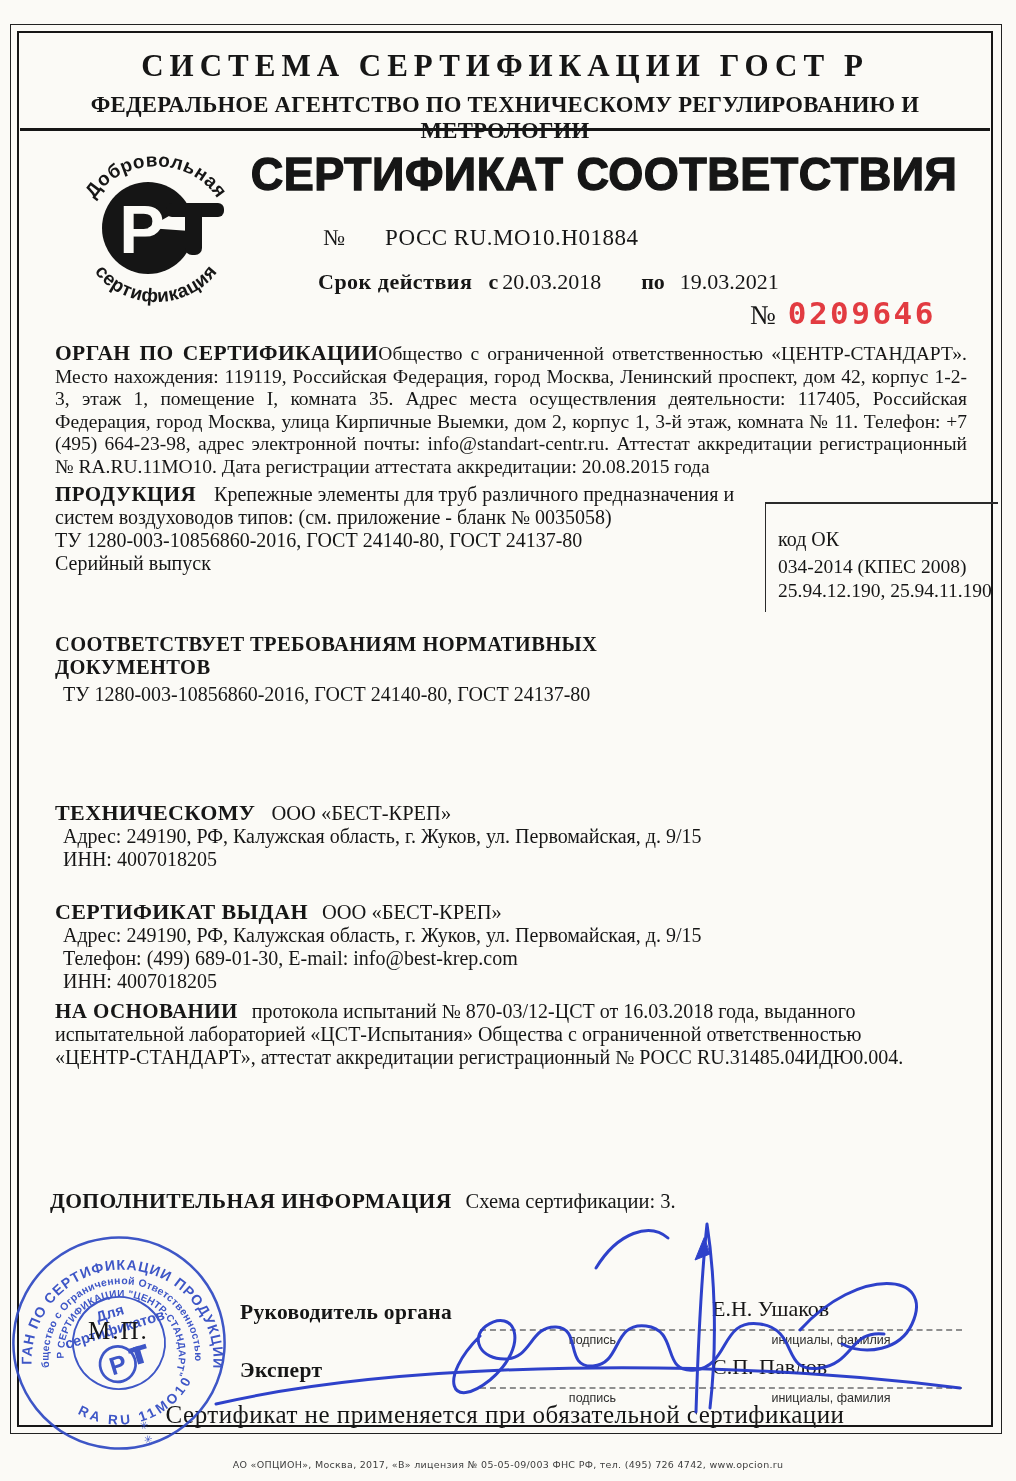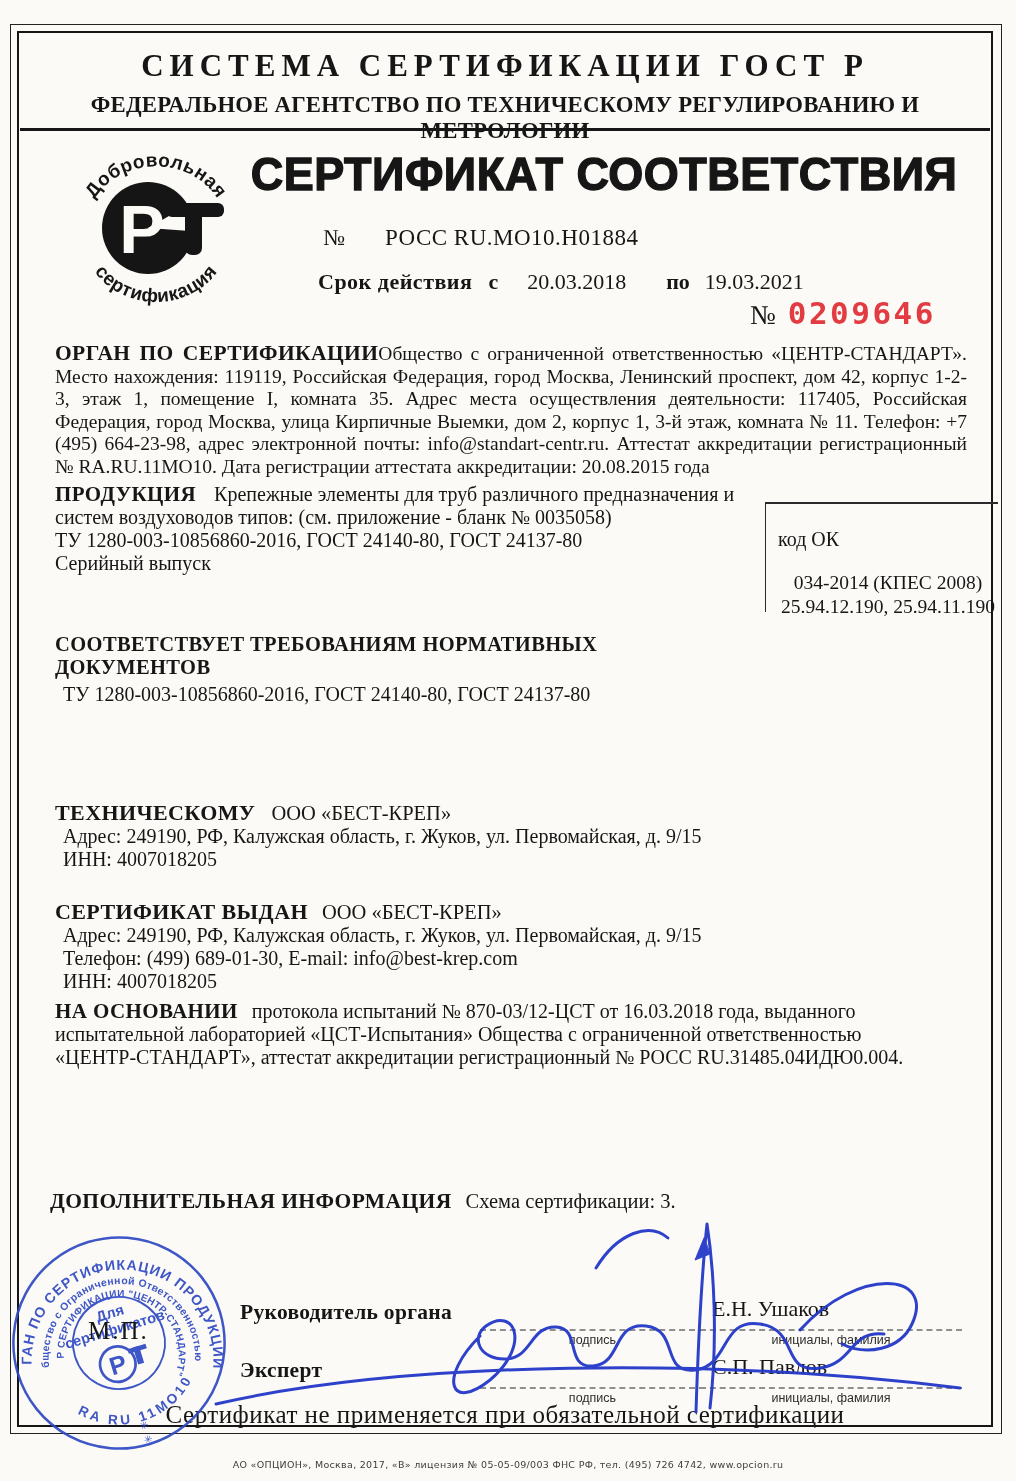--- a/index.html
+++ b/index.html
@@ -30,21 +30,21 @@
       font-family:"Liberation Sans","DejaVu Sans",sans-serif; font-weight:bold;
       font-size:45px; letter-spacing:0.5px; -webkit-text-stroke:1.3px #161616;
       transform:scaleY(1.04); white-space:nowrap; }
 
   .certnum { left:323px; top:225px; font-size:23px; }
   .certnum .val { margin-left:40px; letter-spacing:0.5px; }
 
   .validity { left:318px; top:269px; font-size:22px; }
   .validity .lbl { font-weight:bold; letter-spacing:0.5px; }
   .validity .from-l { font-weight:bold; margin-left:16px; }
-  .validity .from-d { margin-left:29px; }
+  .validity .from-d { margin-left:4px; }
   .validity .to-l   { font-weight:bold; margin-left:40px; }
   .validity .to-d   { margin-left:15px; }
 
   .serial { left:750px; top:295px; }
   .serial .lbl { font-size:27px; }
   .serial .val { font-family:"DejaVu Sans Mono",monospace; font-weight:bold;
                  font-size:31px; color:#e23b41; letter-spacing:2.5px; margin-left:12px; }
 
   
   .sec { line-height:23px; font-size:20px; }
@@ -56,21 +56,21 @@
   .sec-organ .label { font-size:21.5px; }
   .sec-organ .val { margin-left:0; }
 
   .sec-production { left:55px; top:483px; width:706px; }
   .sec-production .val { margin-left:18px; }
 
   .codebox { left:765px; width:220px; border-top:2px solid #2a2a2a;
              border-left:1.5px solid #2a2a2a; padding:8px 0 0 12px; }
   .box-ok { top:502px; height:100px; }
   .box-ok .cap { font-size:20px;margin-top:16px; }
-  .box-ok .val { font-size:19.5px; line-height:24px; margin-top:20px;text-align:center; }
+  .box-ok .val { font-size:19.5px; line-height:24px; margin-top:4px; }
   .box-tnved { top:657px; height:100px; }
   .box-tnved .cap { font-size:20px; }
 
   .sec-conforms { left:55px; top:633px; width:700px; }
   .sec-conforms .label { font-size:20.5px; }
   .sec-conforms .txt { padding-left:8px; margin-top:4px; }
 
   .sec-party .name { margin-left:14px; font-size:20.5px; }
   .sec-party .details { padding-left:8px; }
   .sec-manufacturer { left:55px; top:801px; width:880px; }

